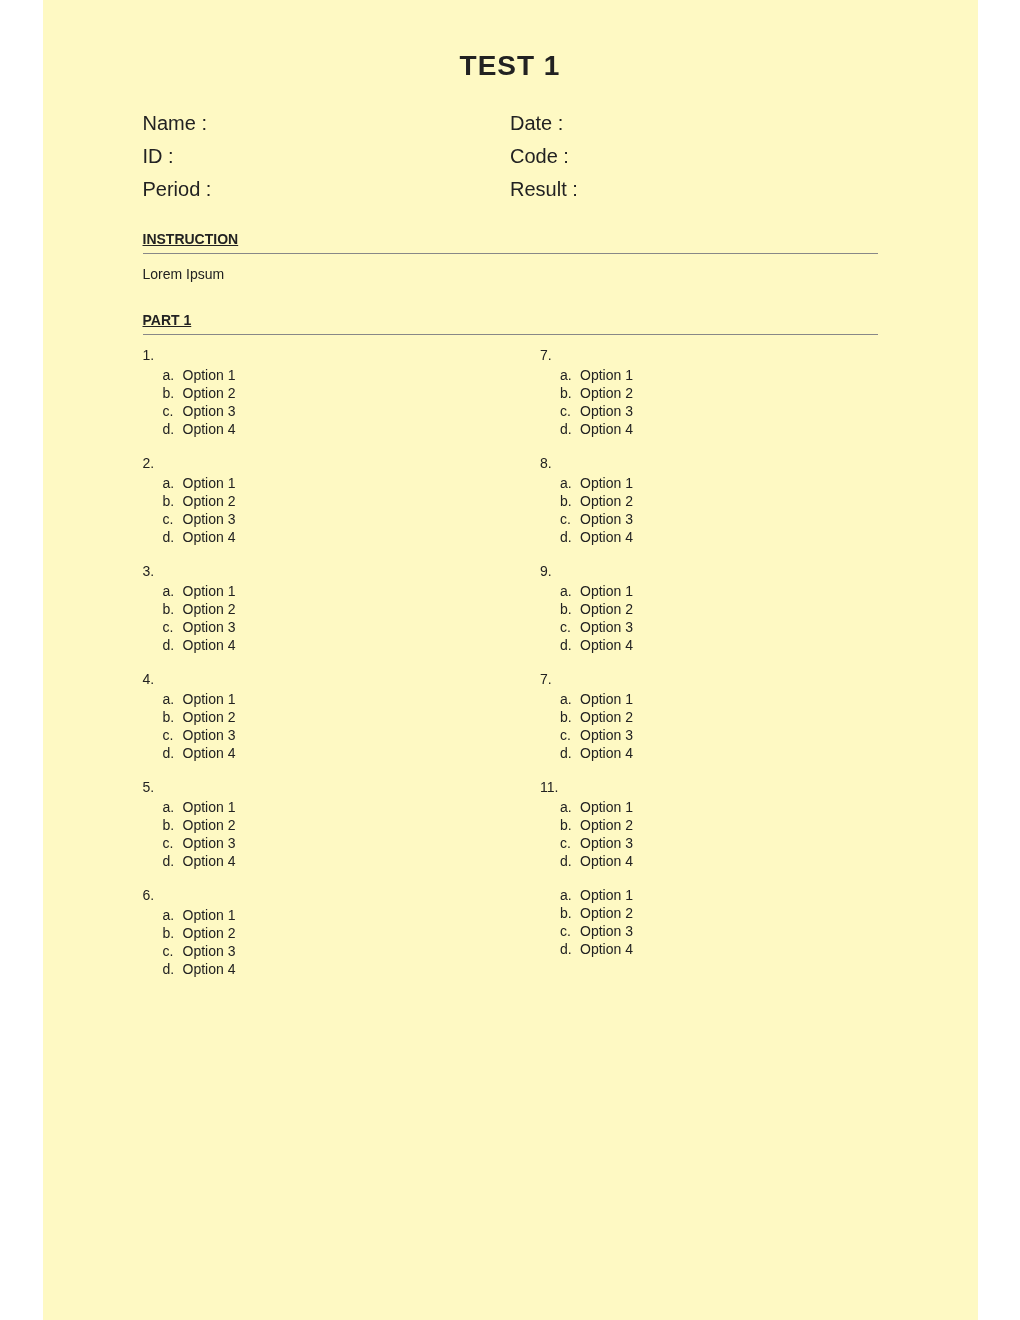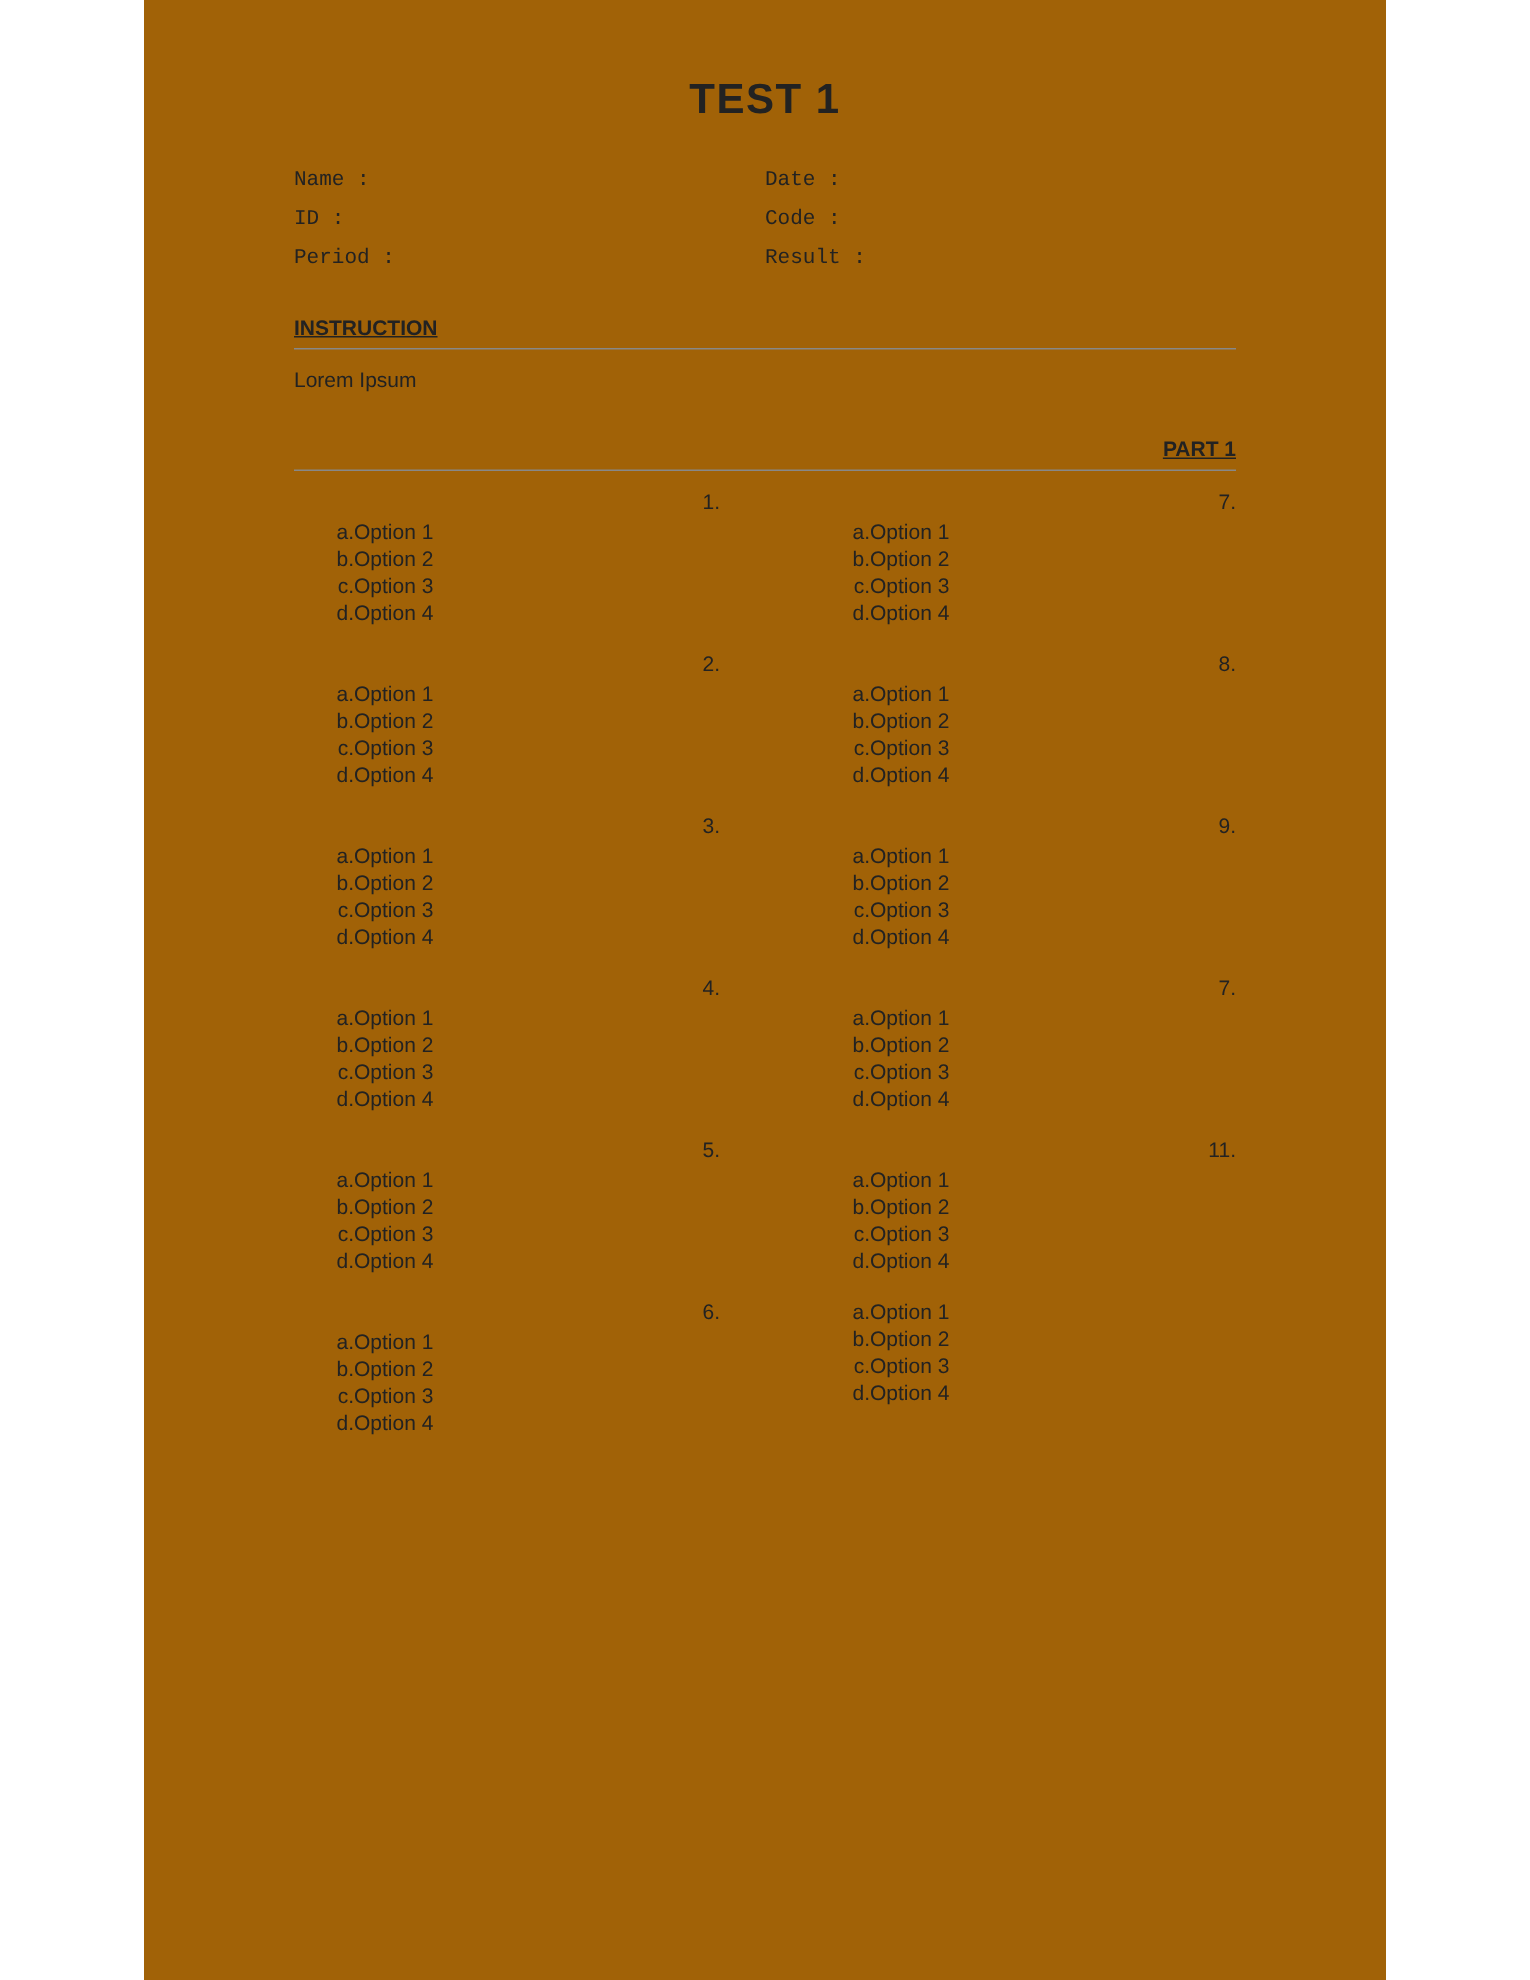--- a/index.html
+++ b/index.html
@@ -9,23 +9,23 @@
     }
 
     body {
       background: #fff;
       font-family: Arial, Helvetica, sans-serif;
       font-size: 14px;
       color: #222;
     }
 
     .page {
-      width: 828px;
+      width: 935px;
       min-height: 1320px;
-      background: #a16207;
+      background: #fef9c3;
       padding: 50px 100px;
       margin: 0 auto;
     }
 
     .page-title {
       text-align: center;
       font-size: 28px;
       font-weight: bold;
       margin-bottom: 30px;
       letter-spacing: 1px;
@@ -38,22 +38,21 @@
       margin-bottom: 30px;
     }
 
     .header-field {
       display: flex;
       align-items: center;
       gap: 5px;
     }
 
     .header-field-label {
-      font-size: 14px;
-      font-family: Liberation Mono, monospace;
+      font-size: 20px;
     }
 
     .section-heading {
       font-weight: bold;
       font-size: 14px;
       margin-bottom: 6px;
       text-decoration: underline;
     }
 
     .divider {
@@ -66,21 +65,20 @@
       margin-bottom: 30px;
     }
 
     .instruction-text {
       font-size: 14px;
       margin-bottom: 4px;
     }
 
     .part-section {
       margin-bottom: 20px;
-      text-align: right;
     }
 
     .questions-grid {
       display: grid;
       grid-template-columns: 1fr 1fr;
       column-gap: 60px;
     }
 
     .question-block {
       margin-bottom: 18px;

